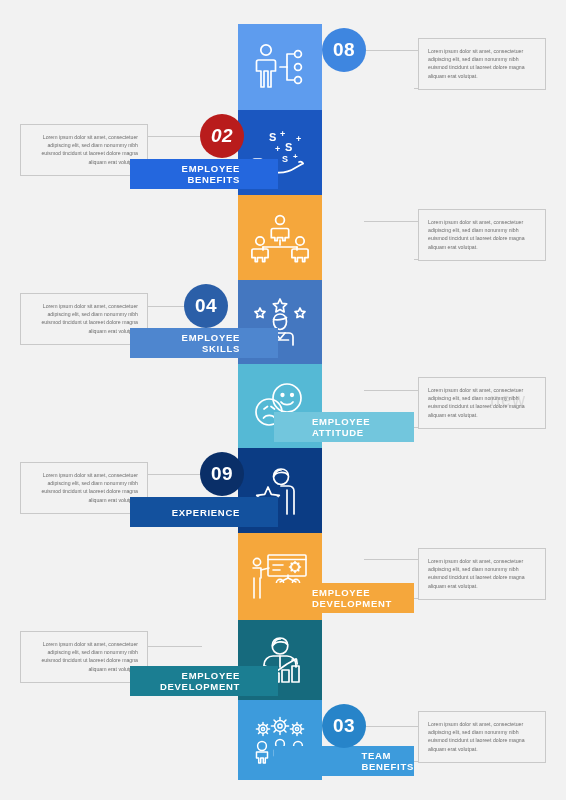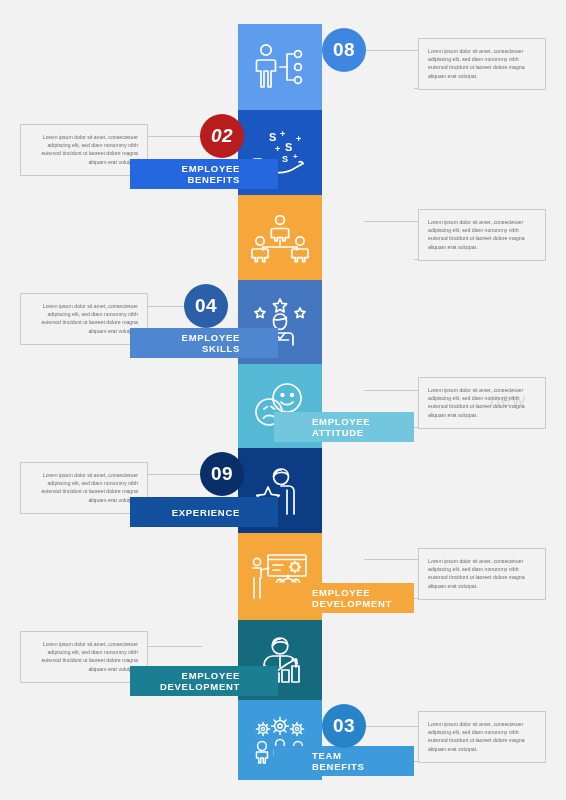--- a/index.html
+++ b/index.html
@@ -319,21 +319,21 @@
       <circle cx="13" cy="31" r="4.4"></circle>
       <path d="M7.5 37 h11 v6 h-2.2 v5 h-2 v-5 h-2.6 v5 h-2 v-5 h-2.2 z"></path>
       <circle cx="49" cy="31" r="4.4"></circle>
       <path d="M43.5 37 h11 v6 h-2.2 v5 h-2 v-5 h-2.6 v5 h-2 v-5 h-2.2 z"></path>
     </svg>
       </div>
     </div>
     <div class="conn" style="top: 726px; left: 364px; width: 118px;"></div>
     <div class="conn" style="top: 761px; left: 414px; width: 70px;"></div>
     <div class="desc-box right" style="top: 711px;">Lorem ipsum dolor sit amet, consectetuer adipiscing elit, sed diam nonummy nibh euismod tincidunt ut laoreet dolore magna aliquam erat volutpat.</div>
-    <div class="label-chip right" style="top: 746px; background: rgb(61, 155, 220);">
+    <div class="label-chip right" style="top: 746px; background: rgb(61, 155, 220); justify-content: flex-end;">
       <div>
         <span>TEAM</span>
         <span>BENEFITS</span>
       </div>
     </div>
     <div class="num-circle" style="top: 704px; left: 322px; background: rgb(39, 132, 201);">03</div>
   </div>
 
 <div class="watermark">new</div>
 

